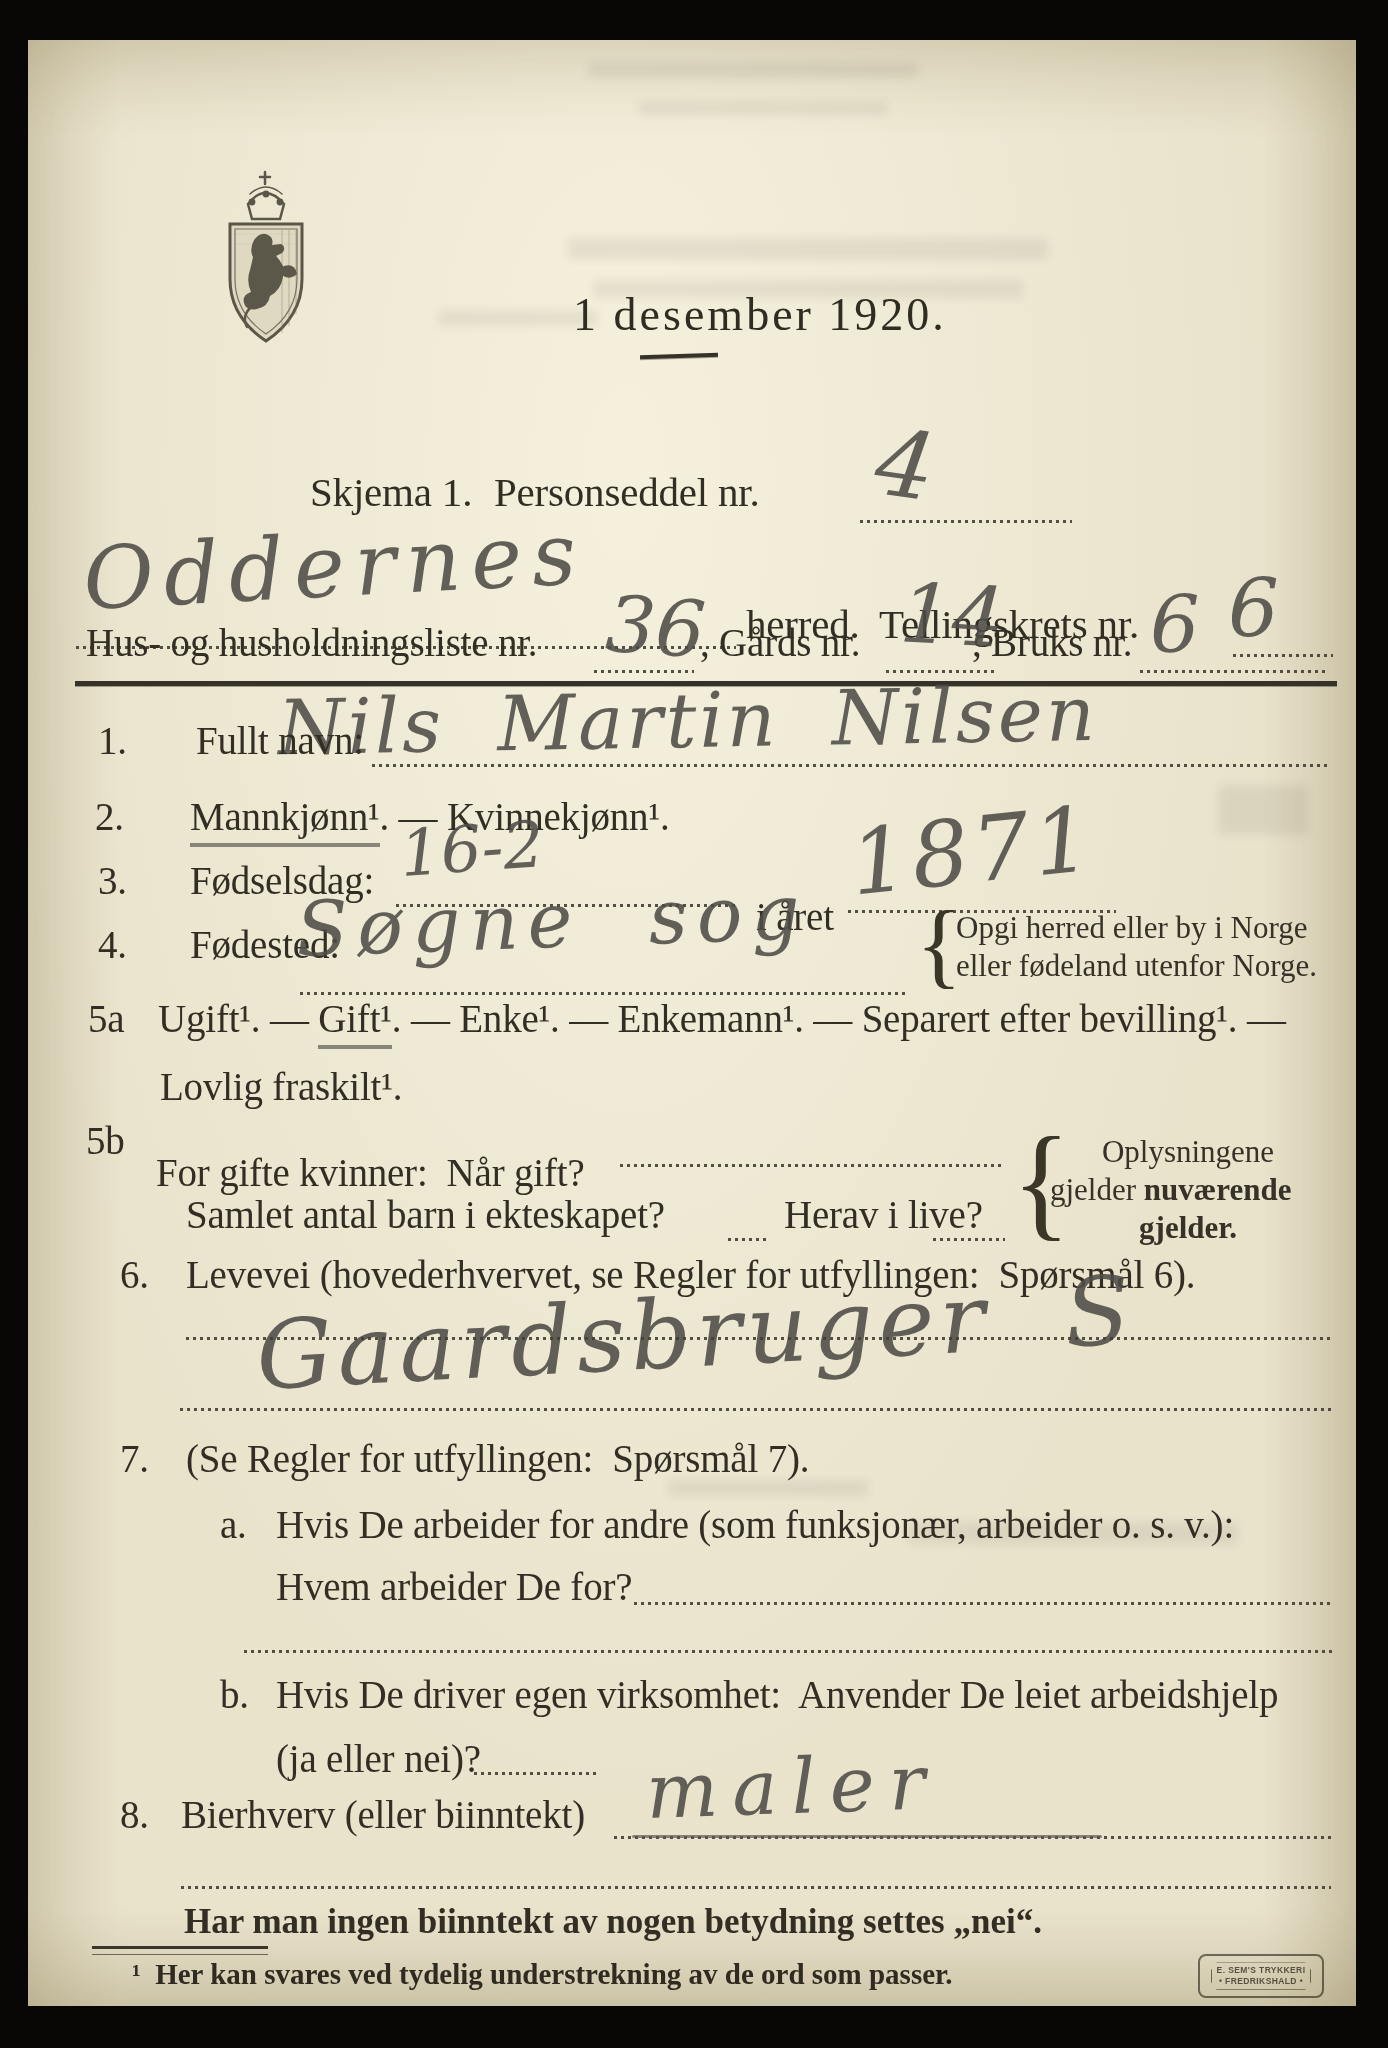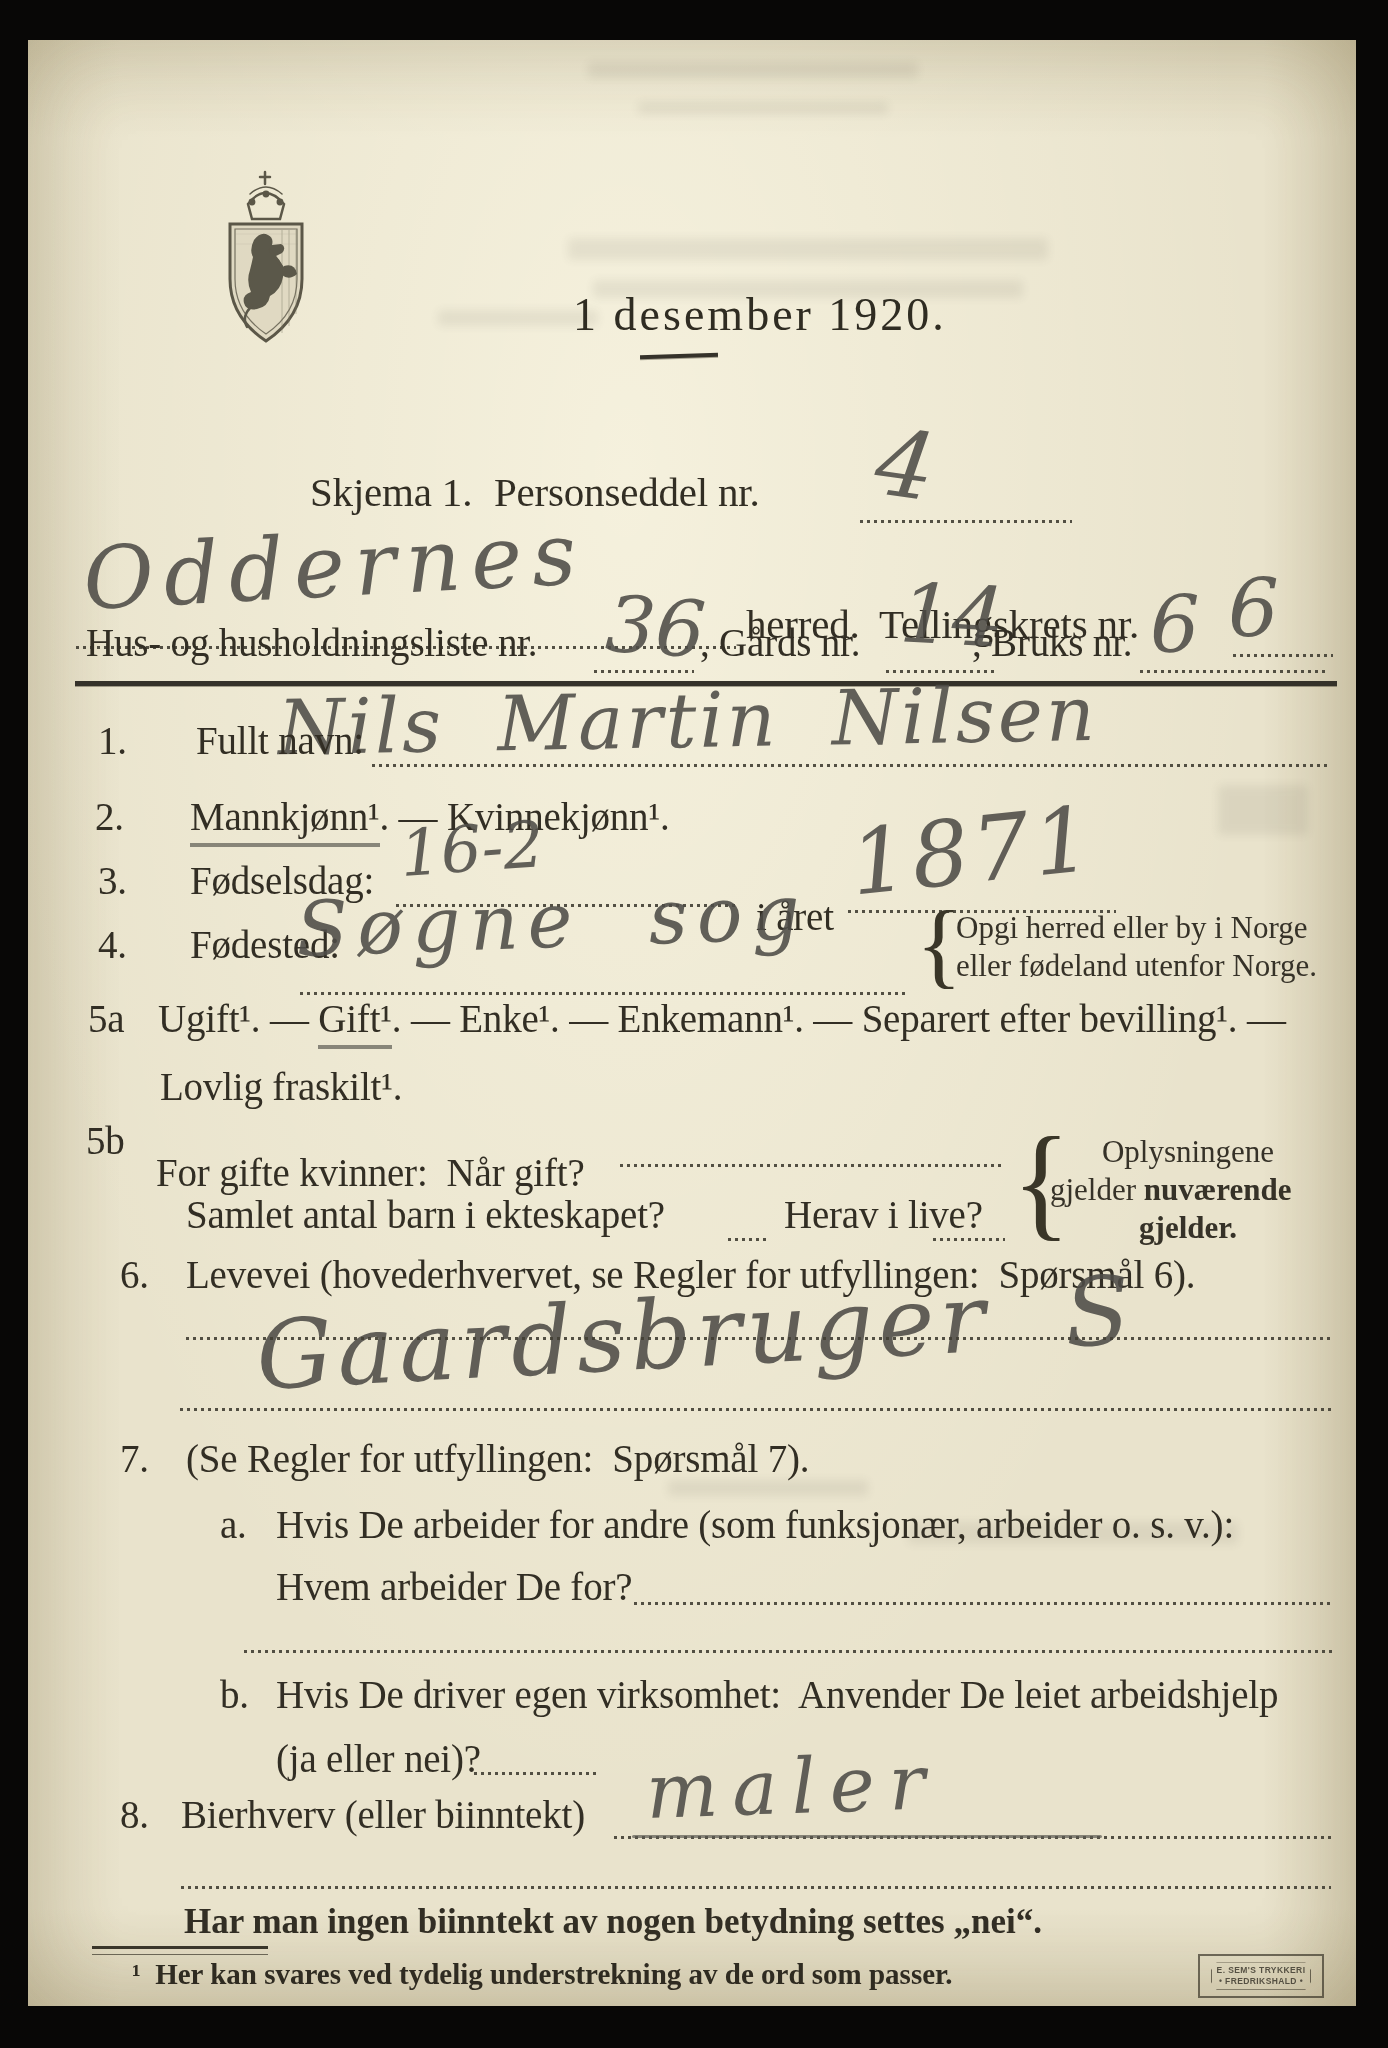--- a/index.html
+++ b/index.html
@@ -23,21 +23,21 @@
   .dl{position:absolute;height:3px;opacity:.9;
       background-image:repeating-linear-gradient(90deg,#413e33 0px,#413e33 3px,rgba(0,0,0,0) 3px,rgba(0,0,0,0) 7px);}
   .rule{position:absolute;height:5px;background:#35322a;box-shadow:0 1px 0 rgba(50,45,30,.4);}
   .pu{position:absolute;height:4px;background:#5d5b53;opacity:.7;border-radius:2px;}
   .pu-inline{border-bottom:4px solid rgba(93,91,83,.7);padding-bottom:5px;}
   .brace{font-size:96px;color:#3a3628;font-weight:400;line-height:1;}
   .ghost{position:absolute;background:#3a362a;filter:blur(5px);opacity:.08;border-radius:4px;}
   .bold{font-weight:bold;}
   .center{text-align:center;}
   #stamp{position:absolute;left:1170px;top:1914px;width:122px;height:40px;border:2px solid rgba(55,50,38,.8);
-         border-radius:0;display:flex;align-items:center;justify-content:center;opacity:.85;}
+         border-radius:8px;display:flex;align-items:center;justify-content:center;opacity:.85;}
   #stamp .inner{border:1px solid rgba(55,50,38,.8);clip-path:polygon(6% 0,94% 0,100% 30%,100% 70%,94% 100%,6% 100%,0 70%,0 30%);
          padding:2px 5px;text-align:center;font-family:"Liberation Sans",sans-serif;font-size:8.5px;
          line-height:1.25;letter-spacing:.4px;color:#3f3b30;font-weight:bold;white-space:pre;}
   .fn{font-size:29px;font-weight:bold;color:#2f2b21;}
 </style>
 </head>
 <body>
 
 <div id="screen">
  <div id="paper">

